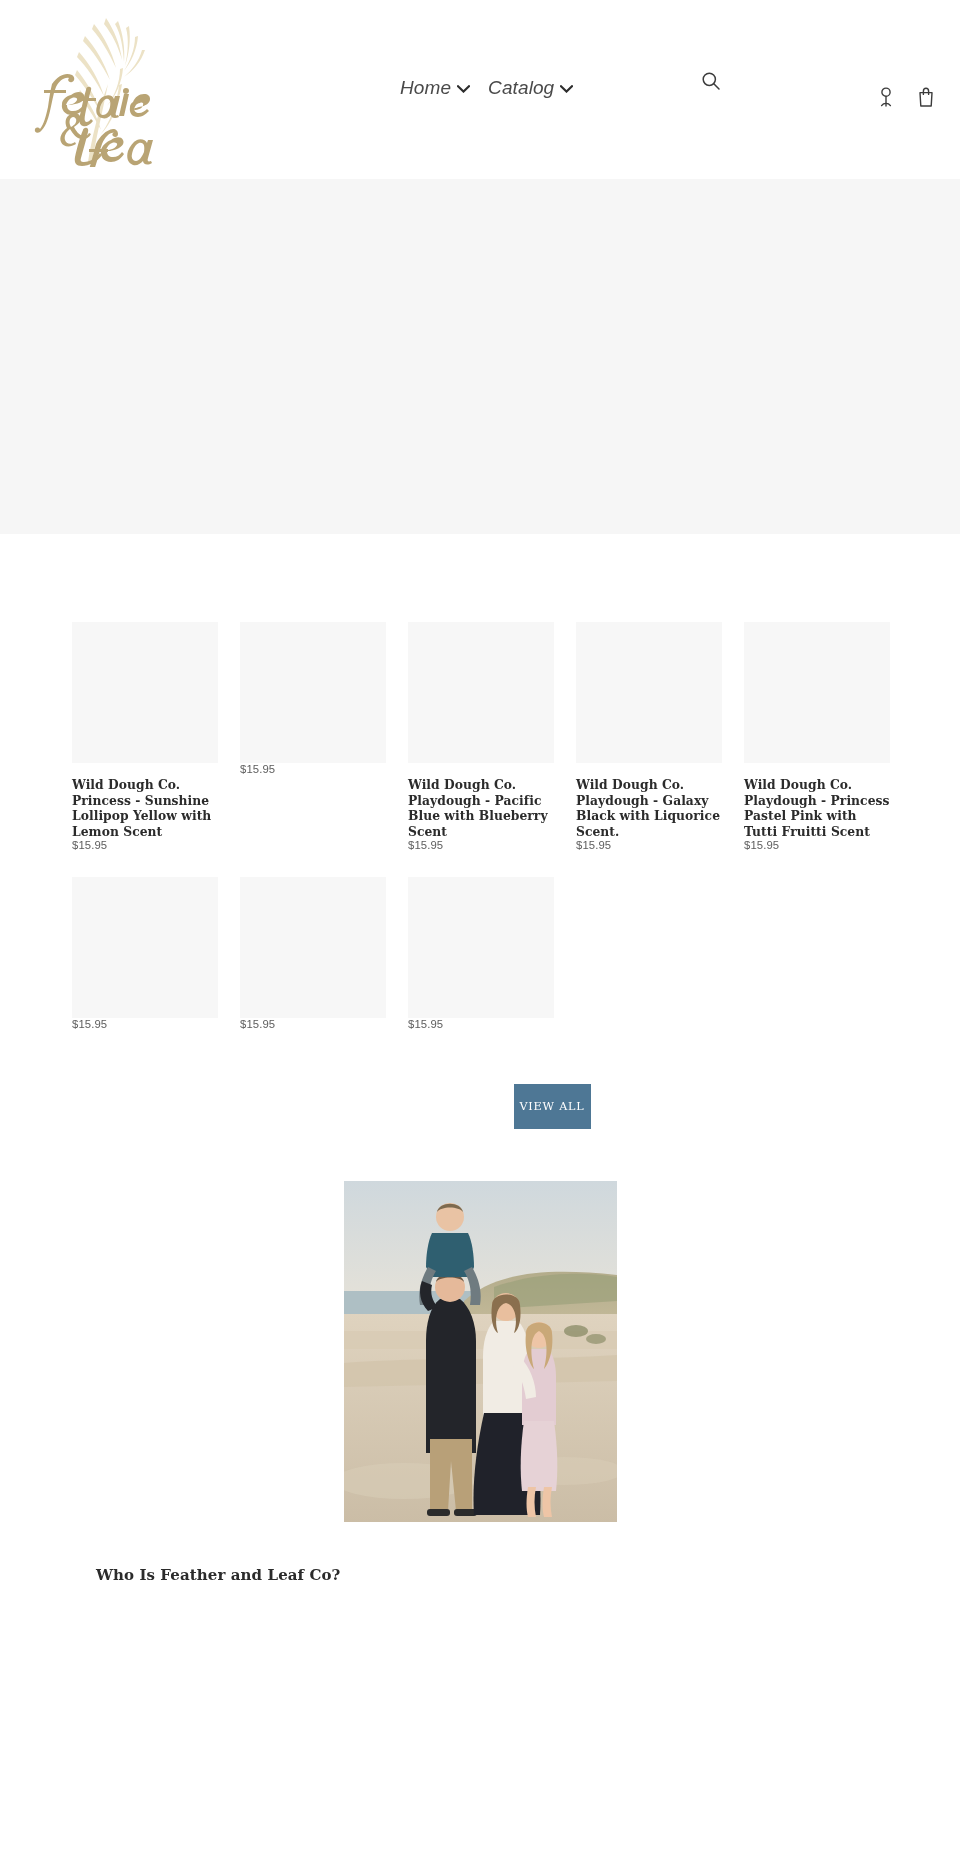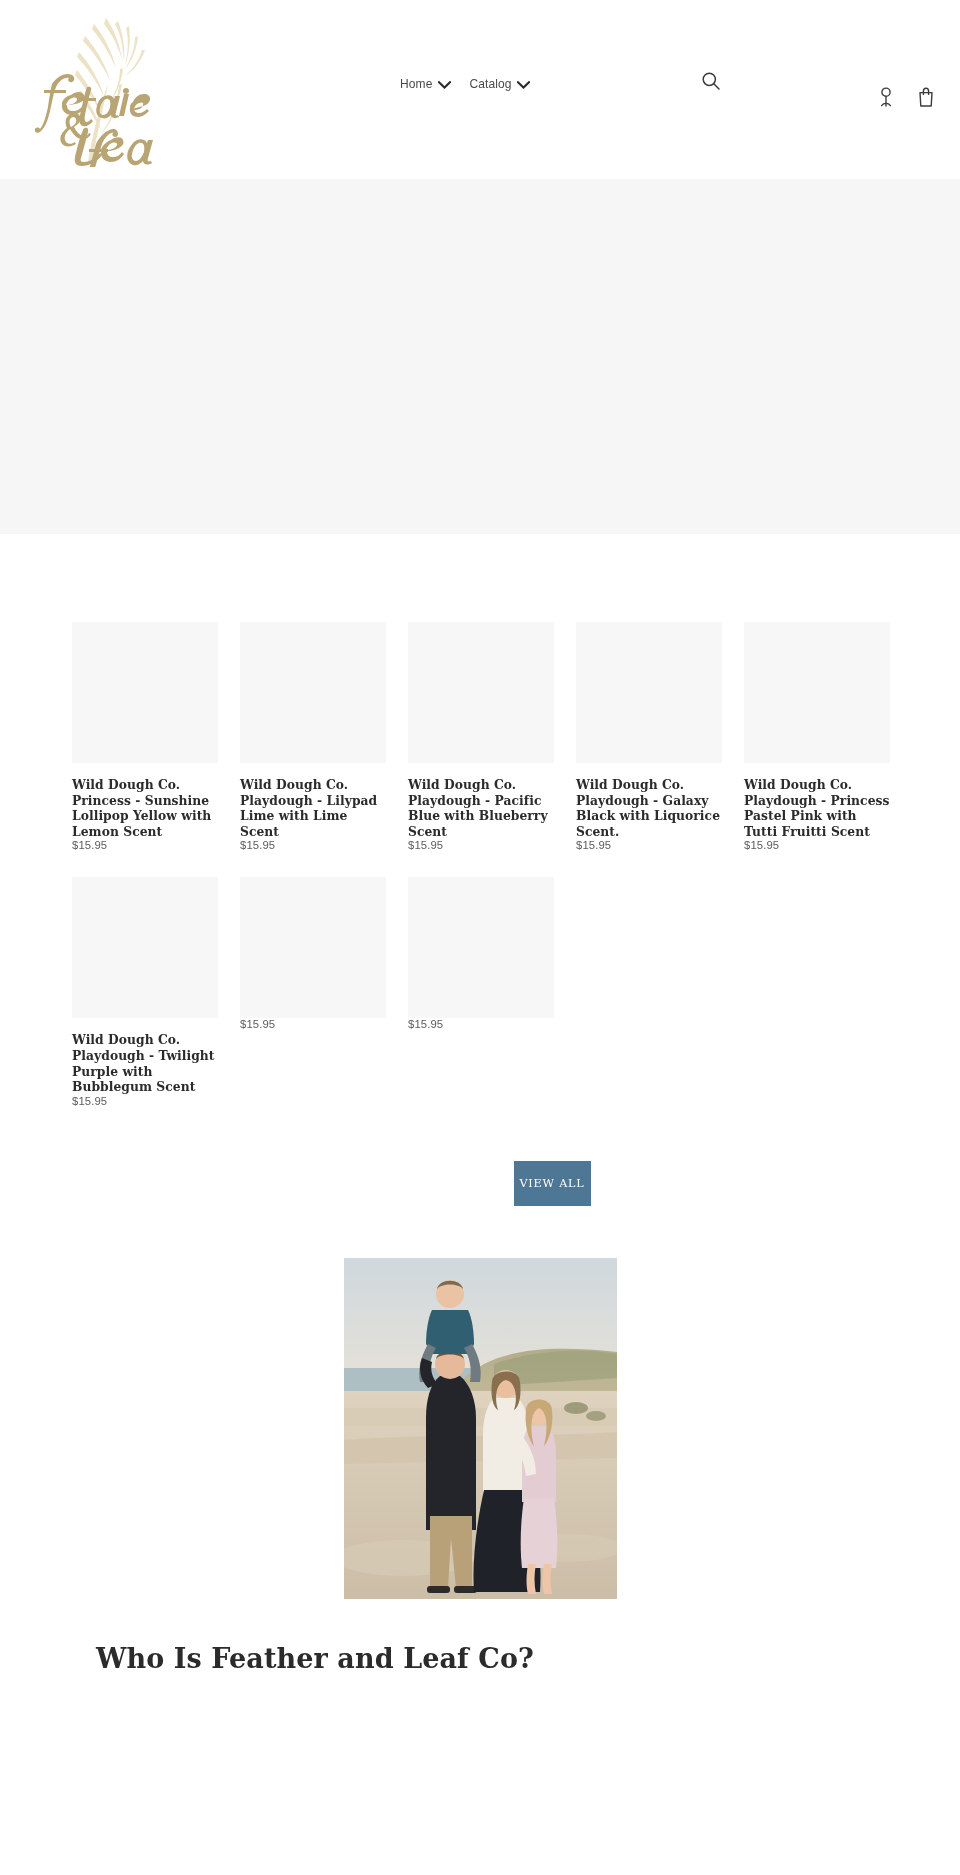--- a/index.html
+++ b/index.html
@@ -36,25 +36,26 @@
     top: 78px;
     display: flex;
     align-items: center;
     gap: 18px;
   }
   .nav-item {
     display: flex;
     align-items: center;
     gap: 6px;
     color: #4a4a4a;
-    font-size: 12px;
+    font-size: 19px;
     font-family: "Liberation Sans", sans-serif;
     letter-spacing: .1px;
     cursor: pointer;
     line-height: 1;
+    font-style: italic;
   }
   .nav-item .nav-label { color:#4a4a4a; }
   .chev { display:inline-block; width:13px; height:8px; position:relative; top:1px; }
   .chev svg { display:block; }
 
   .search-btn {
     position: absolute;
     left: 700px;
     top: 70px;
     width: 22px; height: 22px;
@@ -161,21 +162,21 @@
 
   
   .about-text {
     width: 960px;
     padding: 0 96px;
     margin-top: 44px;
   }
   .about-heading {
     font-family: "DejaVu Serif", "Liberation Serif", serif;
     font-weight: 700;
-    font-size: 27px;
+    font-size: 15px;
     color: #2b2b2b;
     letter-spacing: .1px;
   }
   .about-body {
     margin-top: 17px;
     font-family: "DejaVu Serif", "Liberation Serif", serif;
     font-size: 13.6px;
     line-height: 1.62;
     color: #4d4d4d;
   }
@@ -284,21 +285,20 @@
     <div class="grid">
 
       <a class="card">
         <span class="card-img"></span>
         <div class="card-title">Wild Dough Co. Princess - Sunshine Lollipop Yellow with Lemon Scent</div>
         <div class="card-price">$15.95</div>
       </a>
 
       <a class="card">
         <span class="card-img"></span>
-        <div class="card-title">Wild Dough Co. Playdough - Lilypad Lime with Lime Scent</div>
         <div class="card-price">$15.95</div>
       </a>
 
       <a class="card">
         <span class="card-img"></span>
         <div class="card-title">Wild Dough Co. Playdough - Pacific Blue with Blueberry Scent</div>
         <div class="card-price">$15.95</div>
       </a>
 
       <a class="card">
@@ -311,21 +311,20 @@
         <span class="card-img"></span>
         <div class="card-title">Wild Dough Co. Playdough - Princess Pastel Pink with Tutti Fruitti Scent</div>
         <div class="card-price">$15.95</div>
       </a>
     </div>
 
     <div class="grid row2">
 
       <a class="card">
         <span class="card-img"></span>
-        <div class="card-title">Wild Dough Co. Playdough - Twilight Purple with Bubblegum Scent</div>
         <div class="card-price">$15.95</div>
       </a>
 
       <a class="card">
         <span class="card-img"></span>
         <div class="card-price">$15.95</div>
       </a>
 
       <a class="card">
         <span class="card-img"></span>

